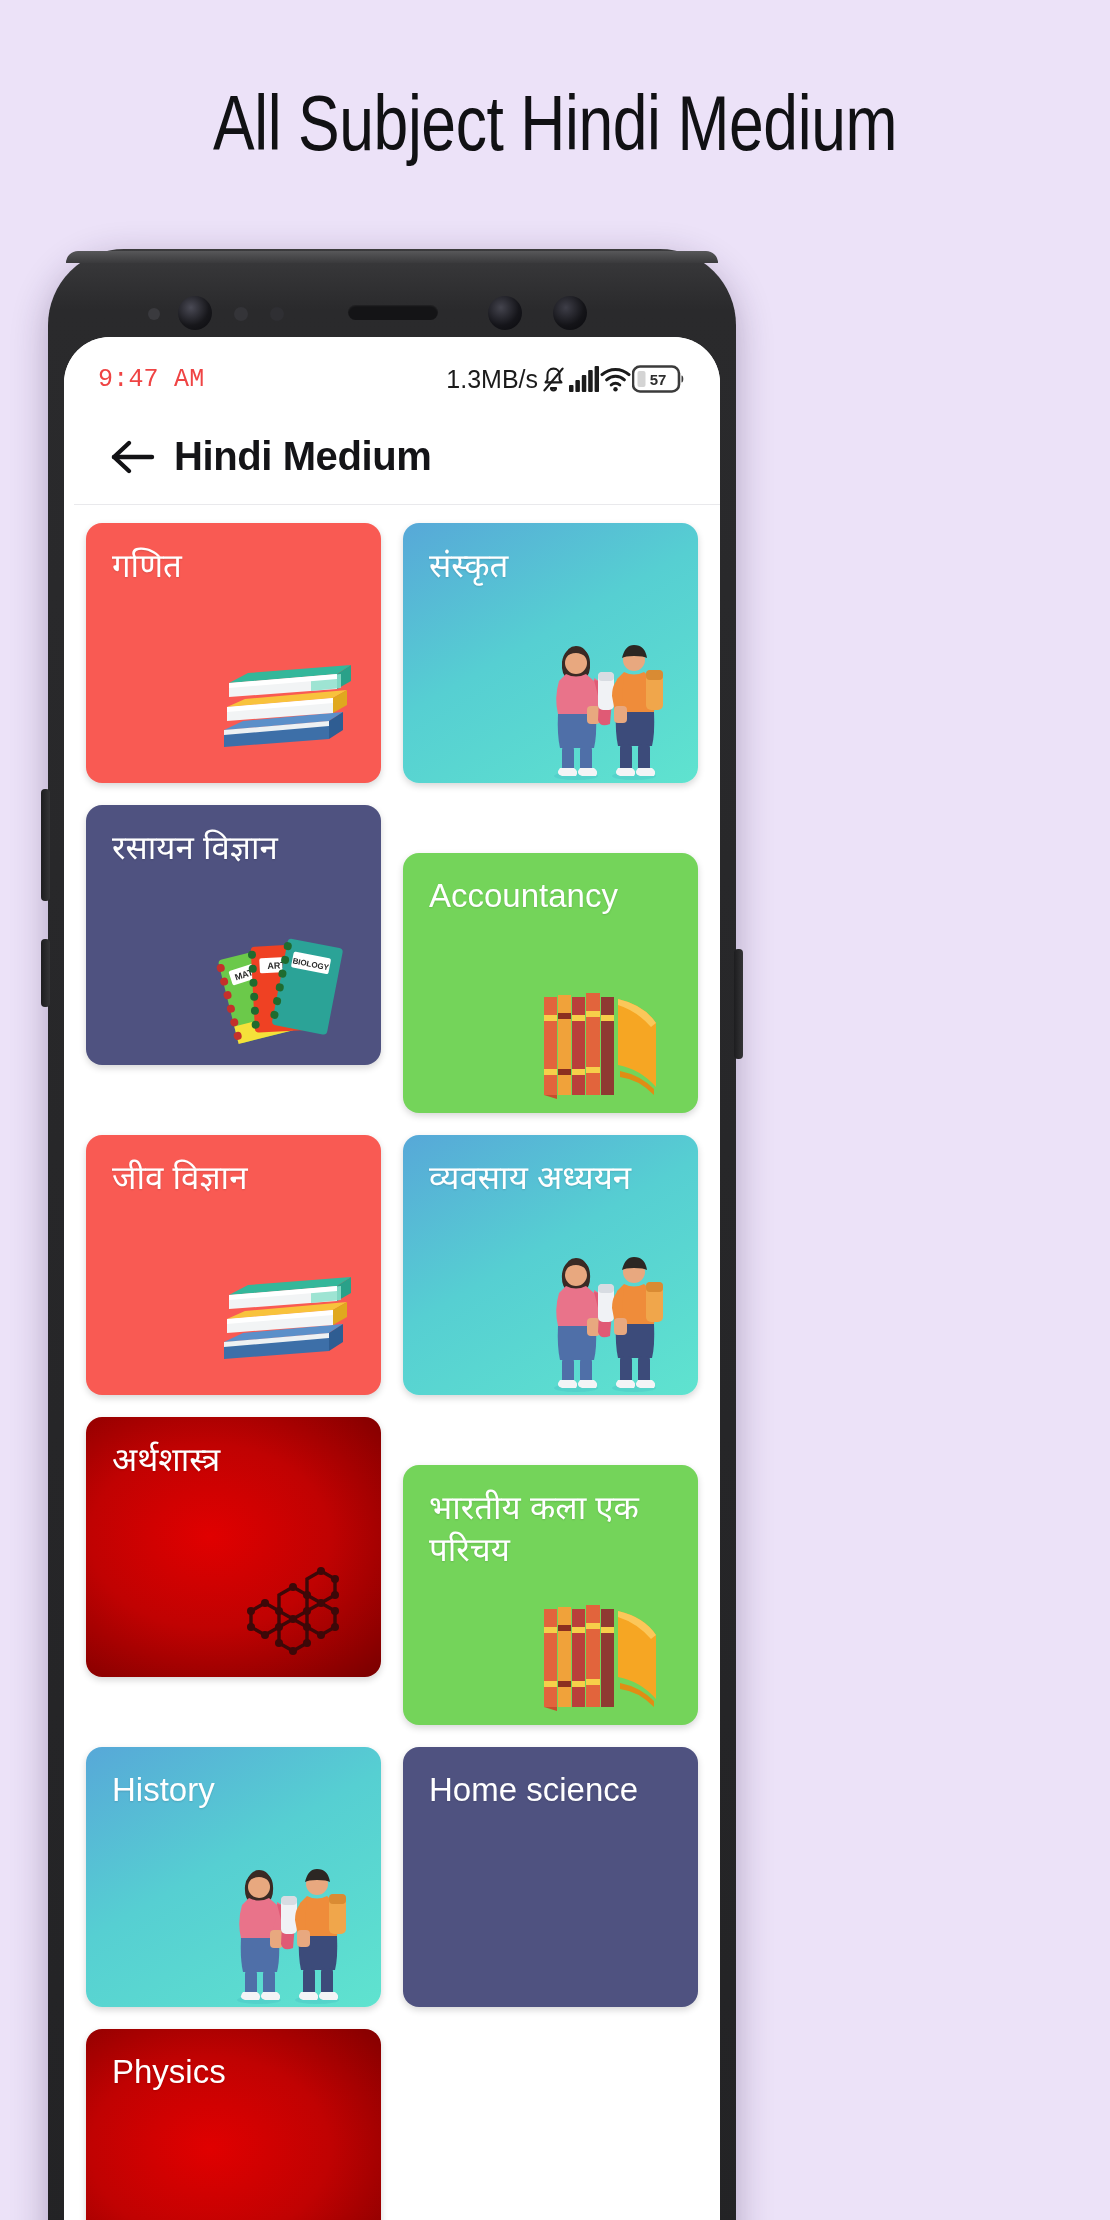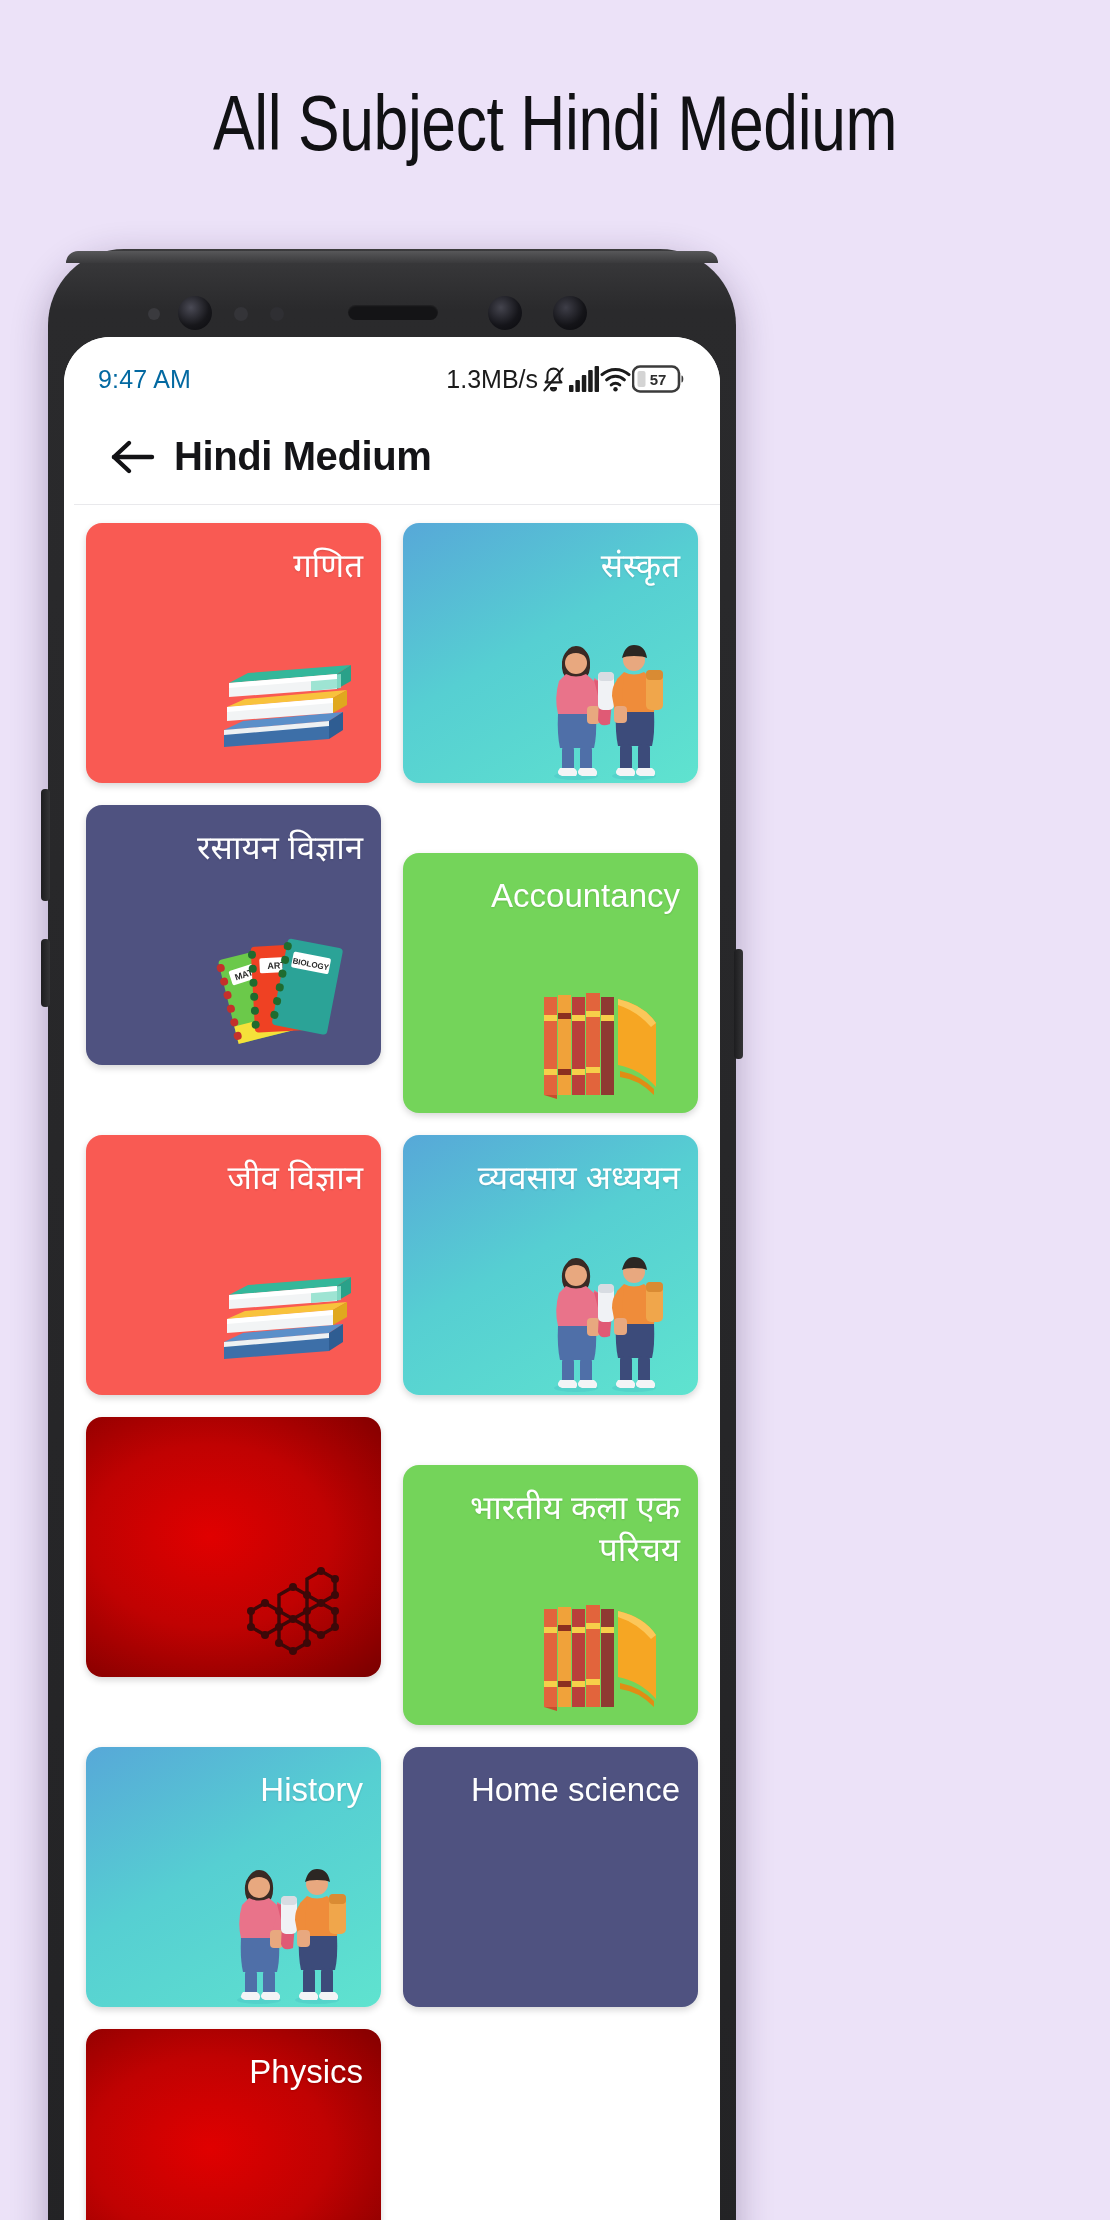--- a/index.html
+++ b/index.html
@@ -81,22 +81,22 @@
 
   
   #status-bar{
     position:relative;
     height:72px;
     display:flex; align-items:center;
     padding:12px 34px 0 34px;
     background:#ffffff;
   }
   #status-time{
-    font-size:25px; color:#0369a1; letter-spacing:0.2px;
-    font-family:Liberation Sans, sans-serif;
+    font-size:25px; color:#ef4444; letter-spacing:0.2px;
+    font-family:Liberation Mono, monospace;
     text-align:right;
   }
   #status-right{
     margin-left:auto;
     display:flex; align-items:center; gap:1px;
   }
   #net-speed{ font-size:25px; color:#1b1b1b; }
   .sb-icon{ display:block; }
 
   
@@ -139,21 +139,20 @@
   }
   .card-label{
     position:absolute;
     left:26px; top:22px;
     right:18px;
     color:#ffffff;
     font-size:33px;
     line-height:1.28;
     font-weight:400;
     text-shadow:0 1px 2px rgba(0,0,0,0.12);
-    text-align:right;
   }
   .card-art{
     position:absolute;
     right:10px; bottom:4px;
     width:180px; height:150px;
     pointer-events:none;
   }
   .card-art.students{ width:160px; height:165px; right:14px; bottom:0; }
   .card-art.molecule{ width:130px; height:120px; right:18px; bottom:14px; }
   .card-art.notebooks{ width:150px; height:140px; right:22px; bottom:8px; }
@@ -420,20 +419,21 @@
             <path d="M114 150 q-5 6 2 8 l14 0 q3-5-2-8z" fill="#f3f4f6"></path>
             <path d="M100 58 q-12 4-12 20 l3 16 q6 3 8-3 l-1-14z" fill="#ef8c3a"></path>
             <rect x="90" y="88" width="13" height="17" rx="4" fill="#e8a87f"></rect>
             <rect x="122" y="52" width="17" height="40" rx="5" fill="#f0a64b"></rect>
             <rect x="122" y="52" width="17" height="10" rx="4" fill="#d98b33"></rect>
           </g>
         </svg>
       </div>
 
       <div class="card bg-red-rad">
+        <div class="card-label">अर्थशास्त्र</div>
         <svg class="card-art molecule" viewBox="0 0 130 120">
           <g fill="none" stroke="#3d0808" stroke-width="3.4">
             <polygon points="18,68 32,60 46,68 46,84 32,92 18,84"></polygon>
             <polygon points="46,52 60,44 74,52 74,68 60,76 46,68"></polygon>
             <polygon points="74,36 88,28 102,36 102,52 88,60 74,52"></polygon>
             <polygon points="74,68 88,60 102,68 102,84 88,92 74,84"></polygon>
             <polygon points="46,84 60,76 74,84 74,100 60,108 46,100"></polygon>
           </g>
           <g fill="#3d0808">
             <circle cx="18" cy="68" r="4"></circle>

